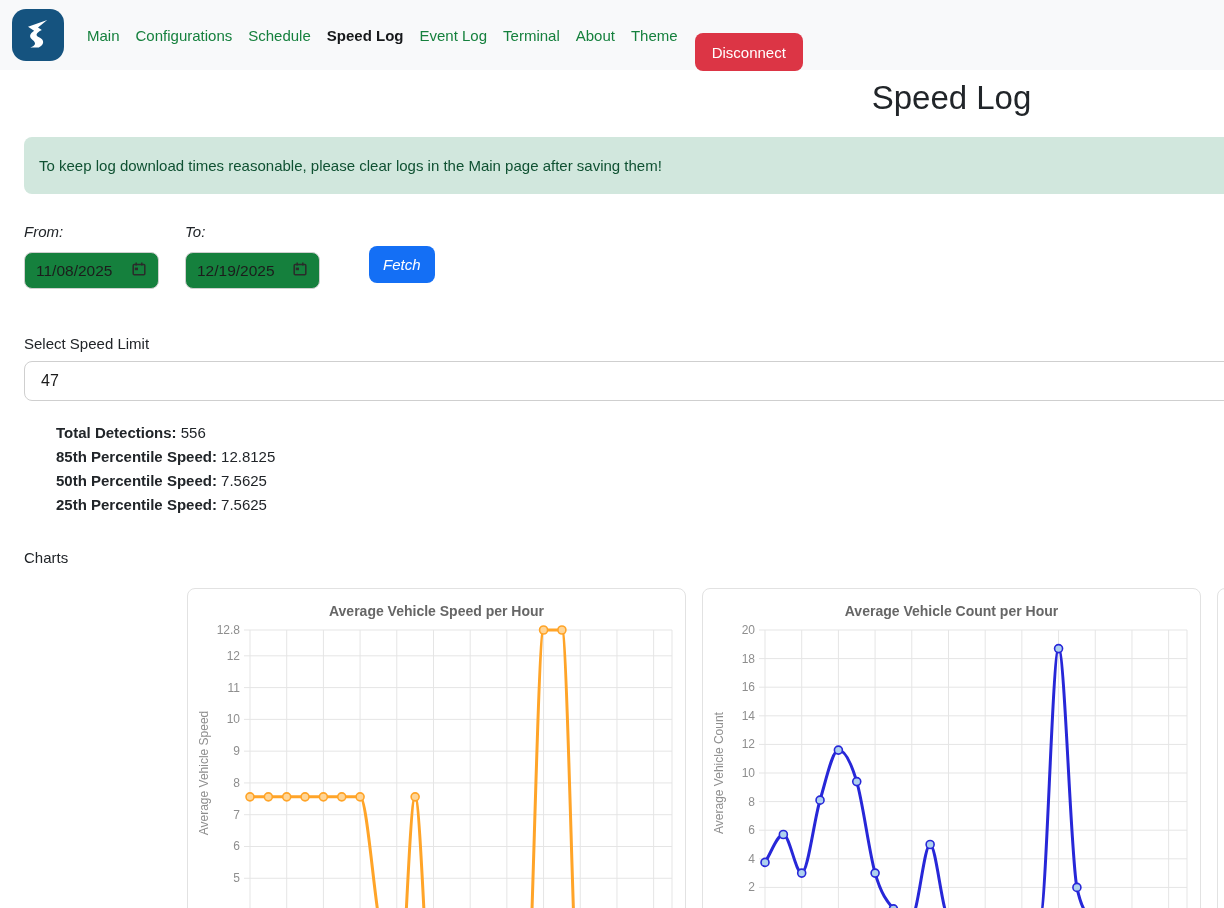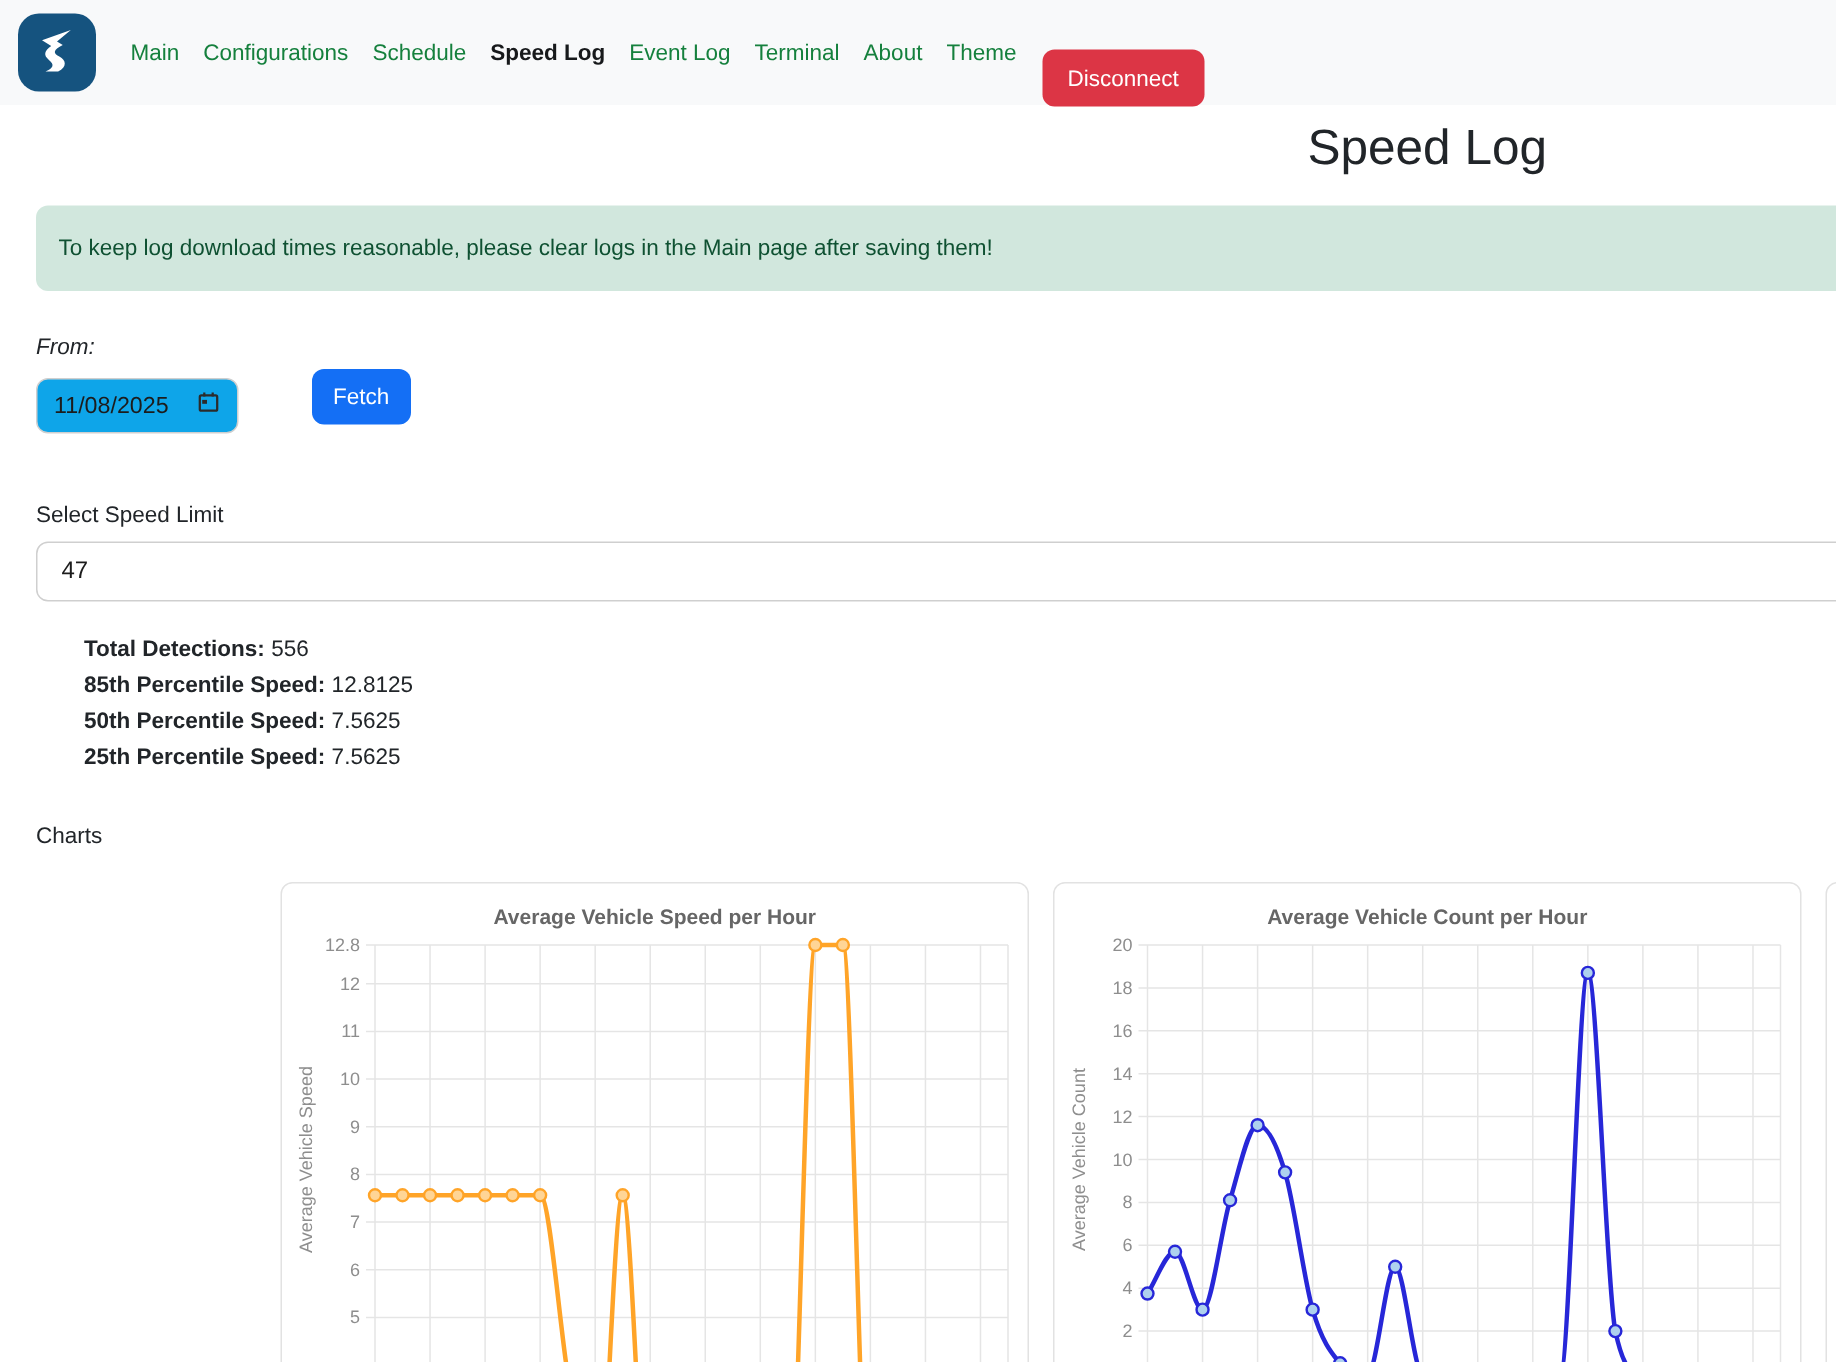--- a/index.html
+++ b/index.html
@@ -19,25 +19,25 @@
     padding:0 17px;height:38px;font-size:15px;font-family:inherit;cursor:pointer;margin-top:34px;}
 
   
   .page-title{font-size:33px;font-weight:400;text-align:center;margin:6px 0 0;line-height:44px;color:#212529;}
   .alert{margin:17px 24px 0;background:#d1e7dd;color:#0f5132;border-radius:8px;padding:20px 15px;font-size:15px;}
 
   
   .filters{display:flex;align-items:flex-end;margin:29px 24px 0;}
   .fgroup{margin-right:26px;}
   .flabel{font-size:15px;margin-bottom:12px;color:#212529;font-style:italic;}
-  .date-input{width:135px;height:37px;border:1px solid #cfcfcf;border-radius:8px;background:#0ea5e9;
+  .date-input{width:135px;height:37px;border:1px solid #cfcfcf;border-radius:8px;background:#15803d;
     display:flex;align-items:center;justify-content:space-between;padding:0 11px;box-sizing:border-box;
     font-size:15.5px;color:#1c1c1c;cursor:text;}
   .btn-fetch{margin-left:23px;margin-bottom:6px;background:#146ff5;color:#fff;border:none;border-radius:8px;
-    height:37px;padding:0 14px;font-size:15px;font-family:inherit;cursor:pointer;}
+    height:37px;padding:0 14px;font-size:15px;font-family:inherit;cursor:pointer;font-style:italic;}
 
   
   .sl-label{margin:46px 24px 0;font-size:15px;}
   .sl-select{margin:9px 24px 0;height:38px;border:1px solid #cfcfcf;border-radius:8px;background:#fff;
     display:flex;align-items:center;padding:0 16px;font-size:16px;color:#1c1c1c;cursor:pointer;}
 
   
   .stats{margin:20px 24px 0;font-size:15px;line-height:24px;}
   .stats b{font-weight:bold;margin-left:32px;}
   .charts-label{margin:32px 24px 0;font-size:15px;}
@@ -78,20 +78,34 @@
 
   <div class="alert">
     <span>To keep log download times reasonable, please clear logs in the Main page after saving them!</span>
   </div>
 
   <div class="filters">
     <div class="fgroup">
       <div class="flabel">From:</div>
       <div class="date-input">
         <span>11/08/2025</span>
+        <span>
+          <svg width="16" height="16" viewBox="0 0 16 16">
+            <rect x="2.2" y="3.6" width="11.6" height="10.2" rx="1" fill="none" stroke="#2b2b2b" stroke-width="1.5"></rect>
+            <line x1="5.2" y1="1.6" x2="5.2" y2="4.4" stroke="#2b2b2b" stroke-width="1.5"></line>
+            <line x1="10.8" y1="1.6" x2="10.8" y2="4.4" stroke="#2b2b2b" stroke-width="1.5"></line>
+            <rect x="3.8" y="6.6" width="3.2" height="2.6" fill="#2b2b2b"></rect>
+          </svg>
+        </span>
+      </div>
+    </div>
+    <div class="fgroup">
+      <div class="flabel">To:</div>
+      <div class="date-input">
+        <span>12/19/2025</span>
         <span>
           <svg width="16" height="16" viewBox="0 0 16 16">
             <rect x="2.2" y="3.6" width="11.6" height="10.2" rx="1" fill="none" stroke="#2b2b2b" stroke-width="1.5"></rect>
             <line x1="5.2" y1="1.6" x2="5.2" y2="4.4" stroke="#2b2b2b" stroke-width="1.5"></line>
             <line x1="10.8" y1="1.6" x2="10.8" y2="4.4" stroke="#2b2b2b" stroke-width="1.5"></line>
             <rect x="3.8" y="6.6" width="3.2" height="2.6" fill="#2b2b2b"></rect>
           </svg>
         </span>
       </div>
     </div>

